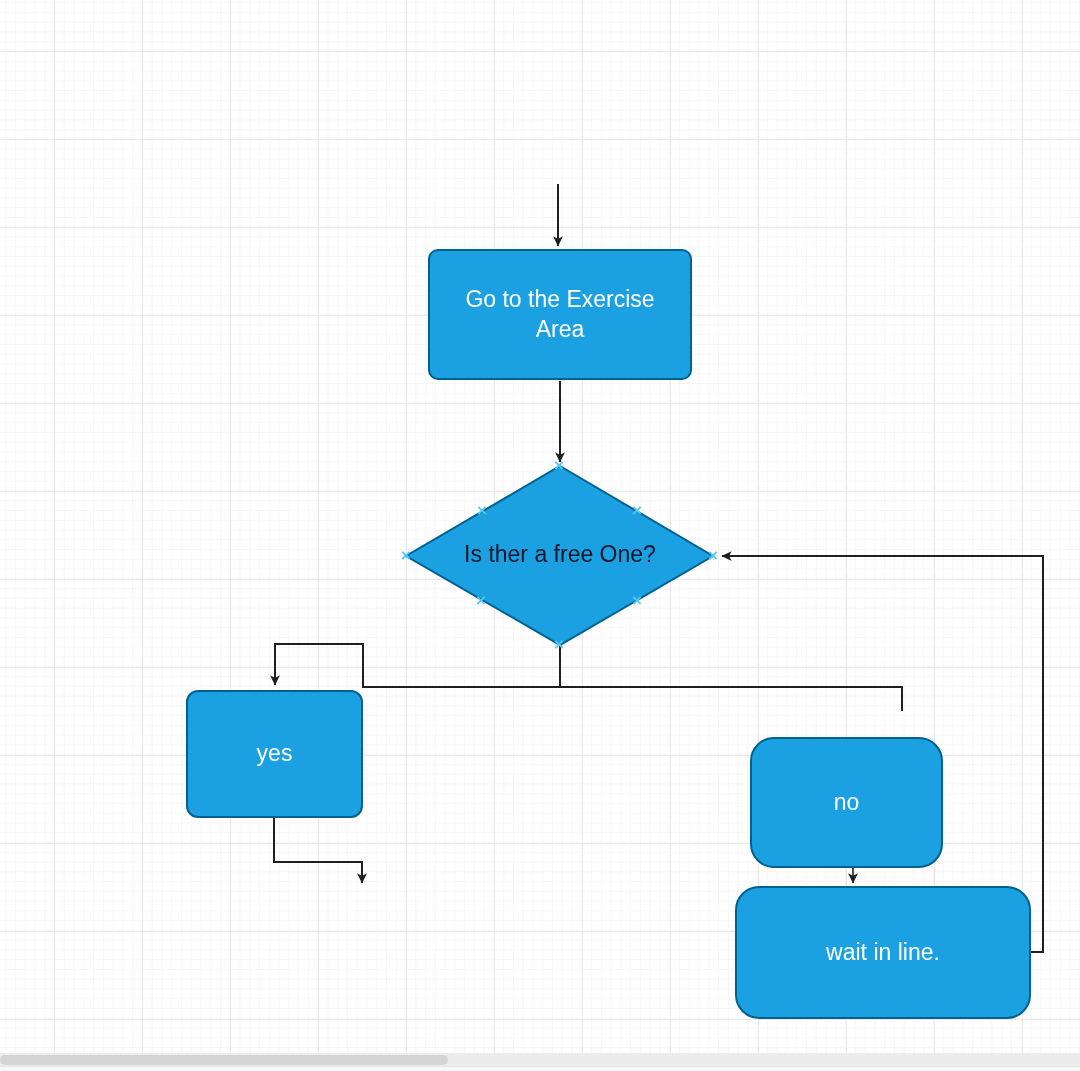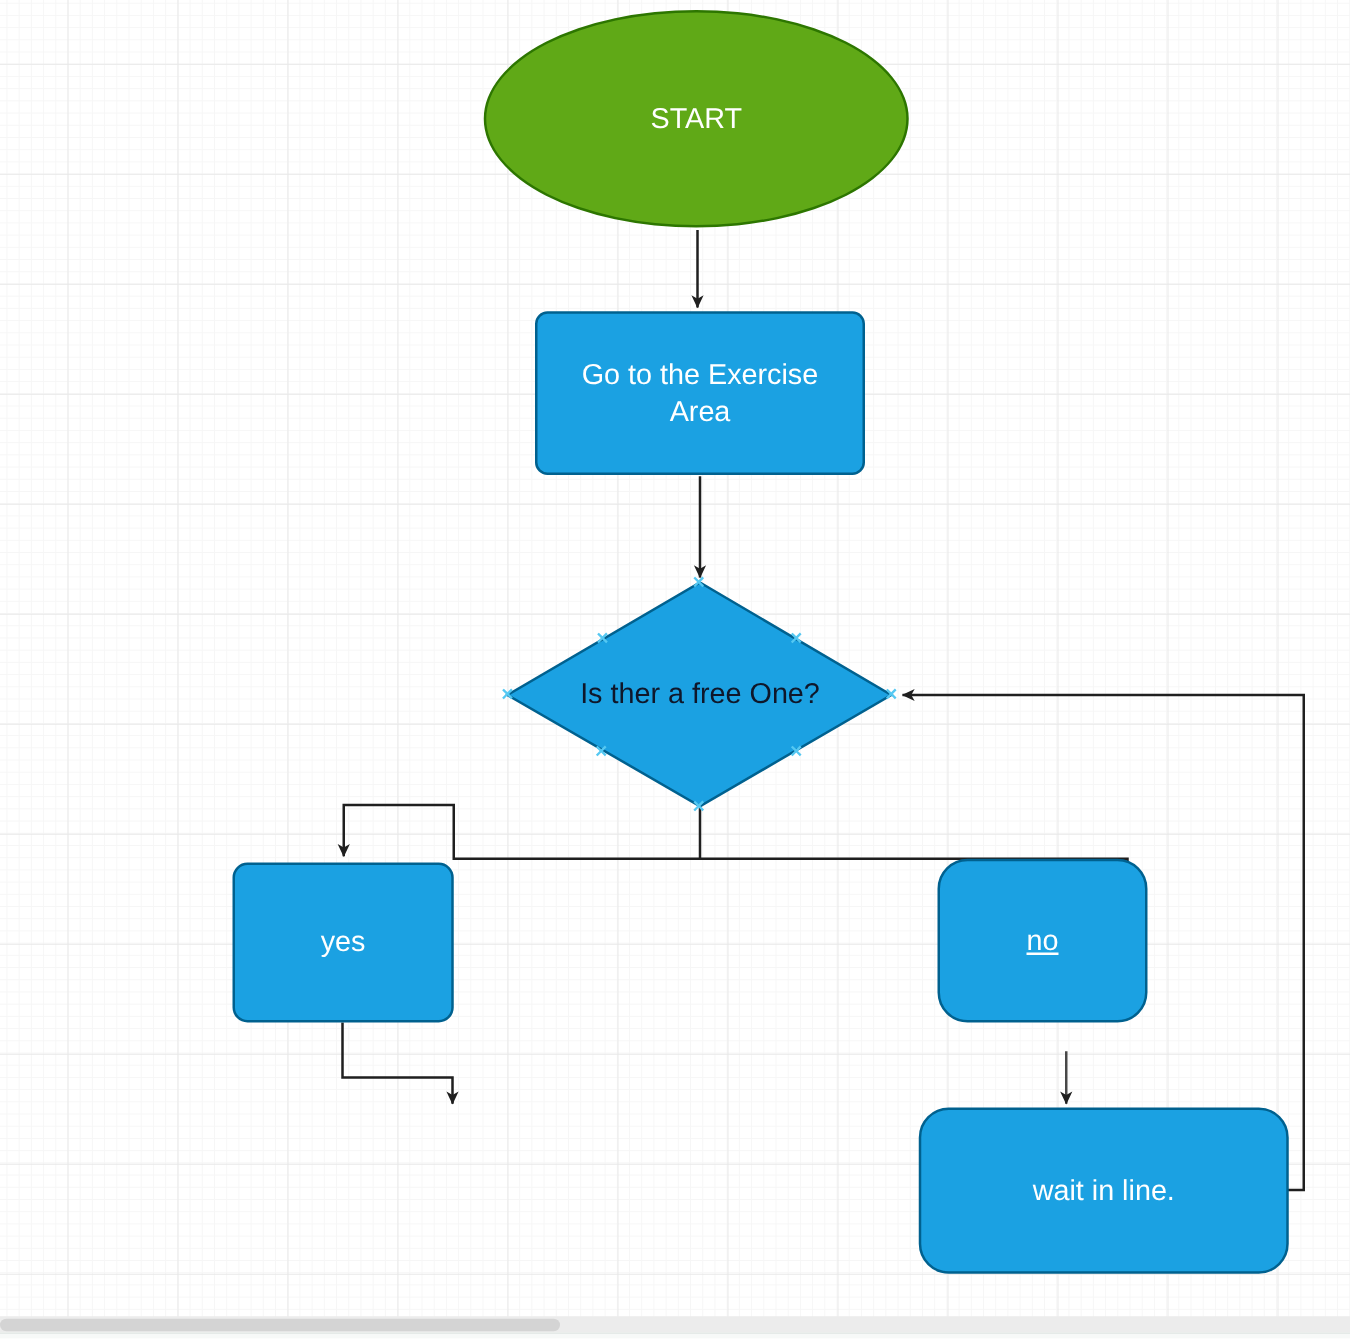--- a/index.html
+++ b/index.html
@@ -85,35 +85,32 @@
     <path class="edge" d="M560,381 L560,462" marker-end="url(#arrow)"></path>
     <path class="edge" d="M560,646 L560,687 L902,687 L902,711"></path>
     <path class="edge" d="M560,687 L363,687 L363,644 L275,644 L275,685" marker-end="url(#arrow)"></path>
     <path class="edge" d="M274,818 L274,862 L362,862 L362,883" marker-end="url(#arrow)"></path>
     <path class="edge edge-soft" d="M853,841 L853,883" marker-end="url(#arrow)"></path>
     <path class="edge" d="M1002,952 L1043,952 L1043,556 L722,556" marker-end="url(#arrow)"></path>
 
     <polygon class="diamond-shape" points="560,466 713,556 560,645 406,556"></polygon>
   </svg>
 
-  <div class="node shape-ellipse" style="left:387px;top:8px;width:340px;height:174px;">
-    <span>START</span>
-  </div>
 
   <div class="node shape-rect" style="left:428px;top:249px;width:264px;height:131px;padding:0 12px;">
     <span>Go to the Exercise Area</span>
   </div>
 
   <div class="label-overlay" style="left:420px;top:541px;width:280px;">Is ther a free One?</div>
 
   <div class="node shape-rounded" style="left:186px;top:690px;width:177px;height:128px;border-radius:12px;">
     <span>yes</span>
   </div>
 
-  <div class="node shape-rounded" style="left:750px;top:687px;width:168px;height:131px;border-radius:24px;text-decoration:underline;">
+  <div class="node shape-rounded" style="left:750px;top:737px;width:193px;height:131px;border-radius:24px;">
     <span>no</span>
   </div>
 
 
   <div class="node shape-rounded" style="left:735px;top:886px;width:296px;height:133px;border-radius:24px;">
     <span>wait in line.</span>
   </div>
 
   <span class="cp" style="left:559px;top:466px;">×</span>
   <span class="cp" style="left:482px;top:511px;">×</span>

